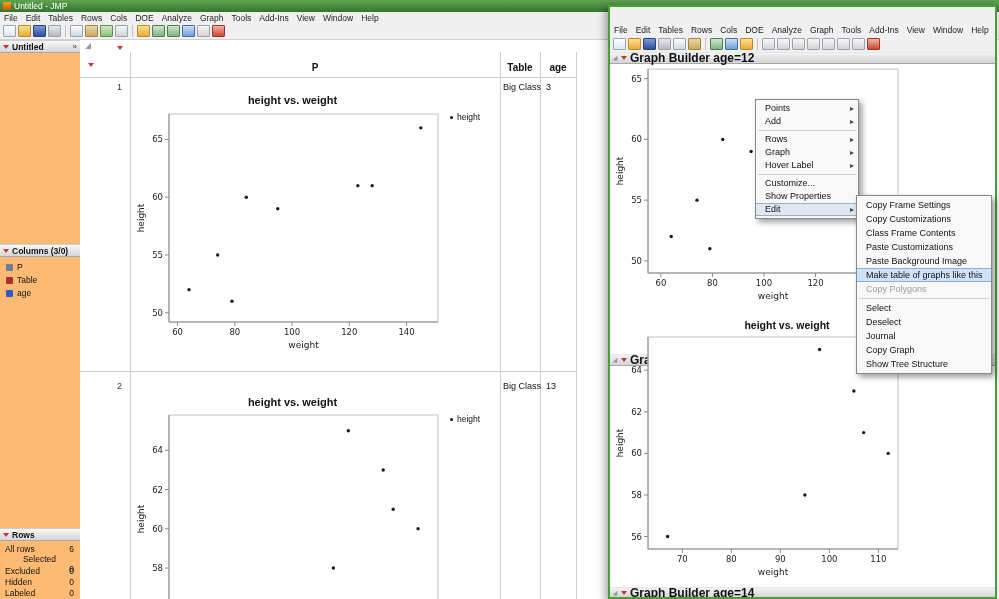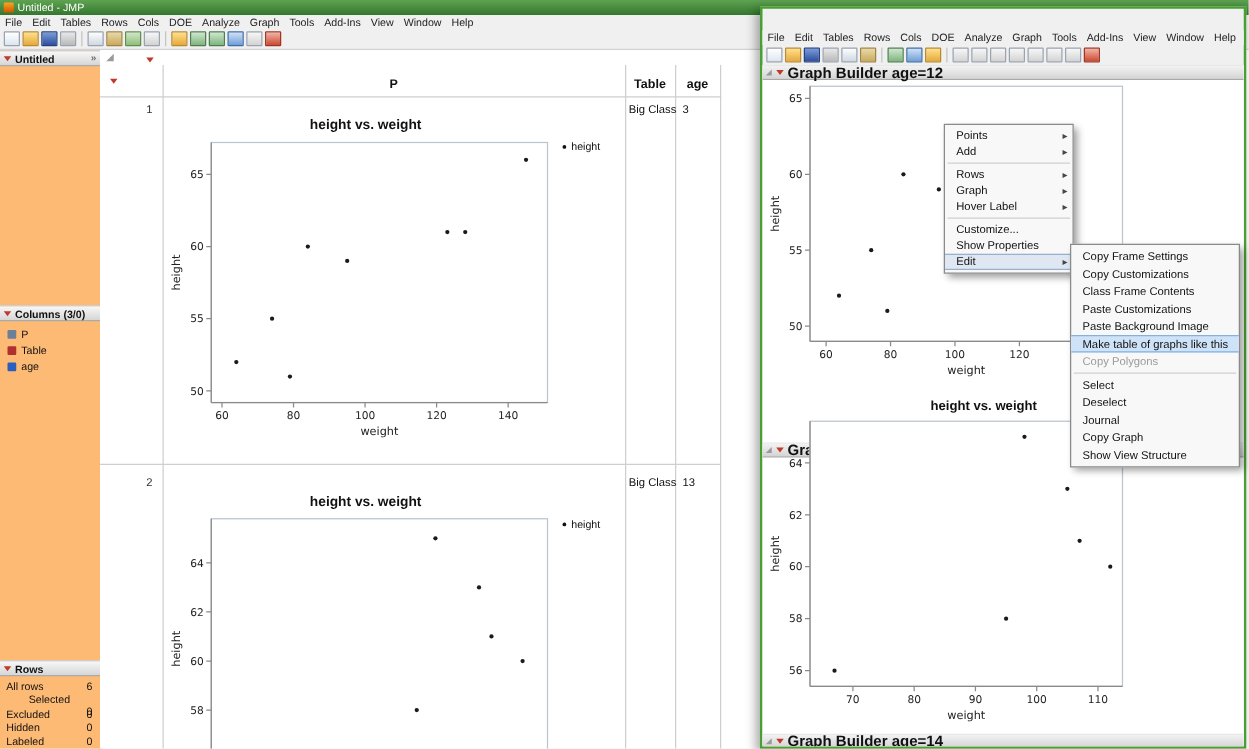--- a/index.html
+++ b/index.html
@@ -431,16 +431,16 @@
     <div class="item">Class Frame Contents</div>
     <div class="item">Paste Customizations</div>
     <div class="item">Paste Background Image</div>
     <div class="item hl-blue">Make table of graphs like this</div>
     <div class="item disabled">Copy Polygons</div>
     <div class="sep"></div>
     <div class="item">Select</div>
     <div class="item">Deselect</div>
     <div class="item">Journal</div>
     <div class="item">Copy Graph</div>
-    <div class="item">Show View Structure</div>
+    <div class="item">Show Tree Structure</div>
   </div>
 
 </div>
 
 </body></html>

